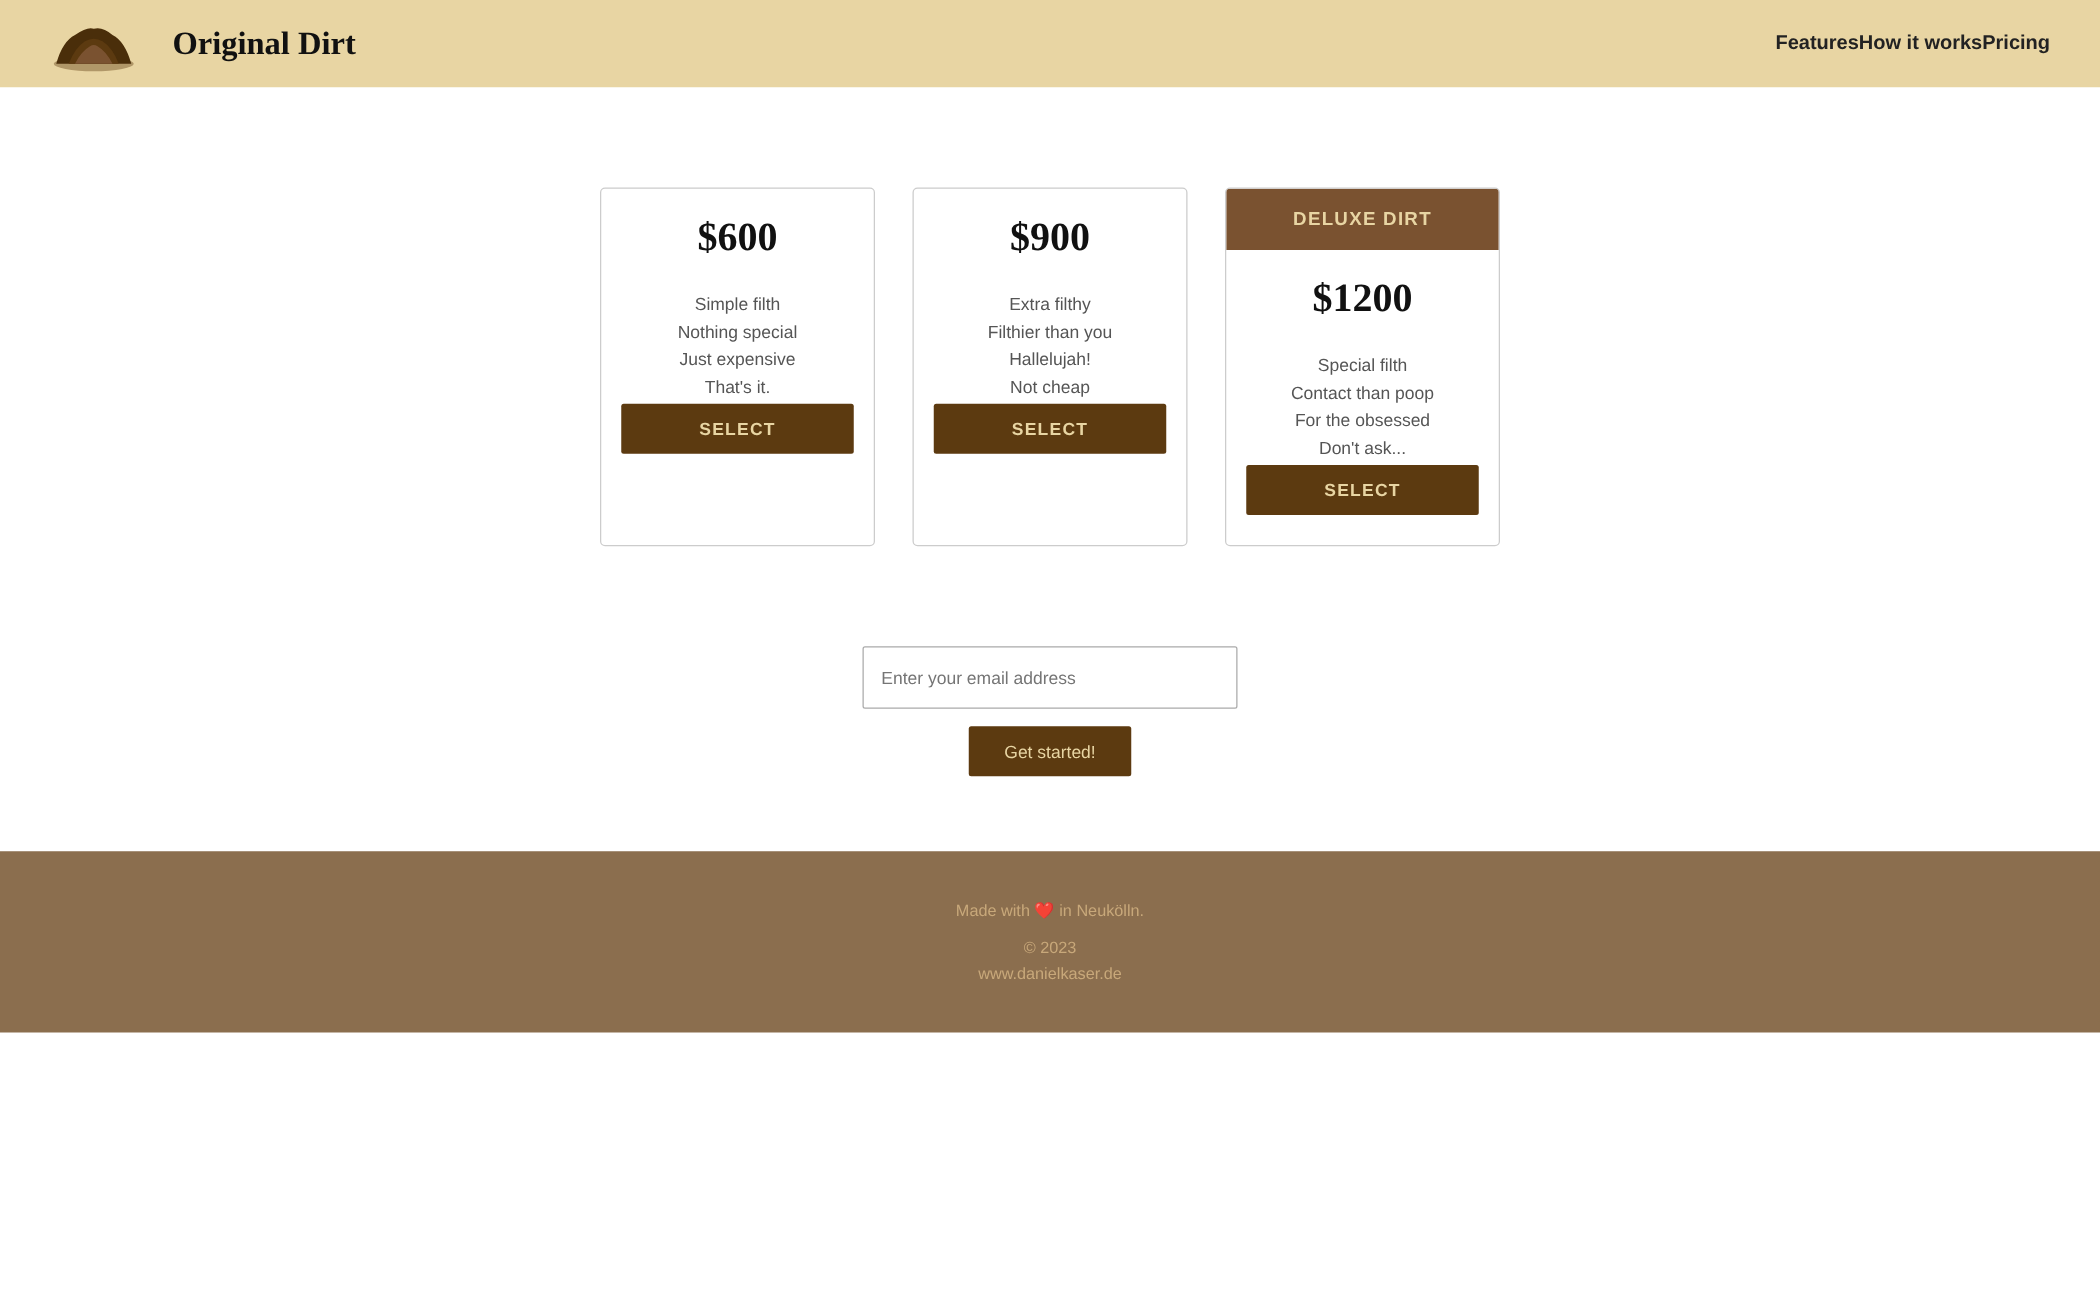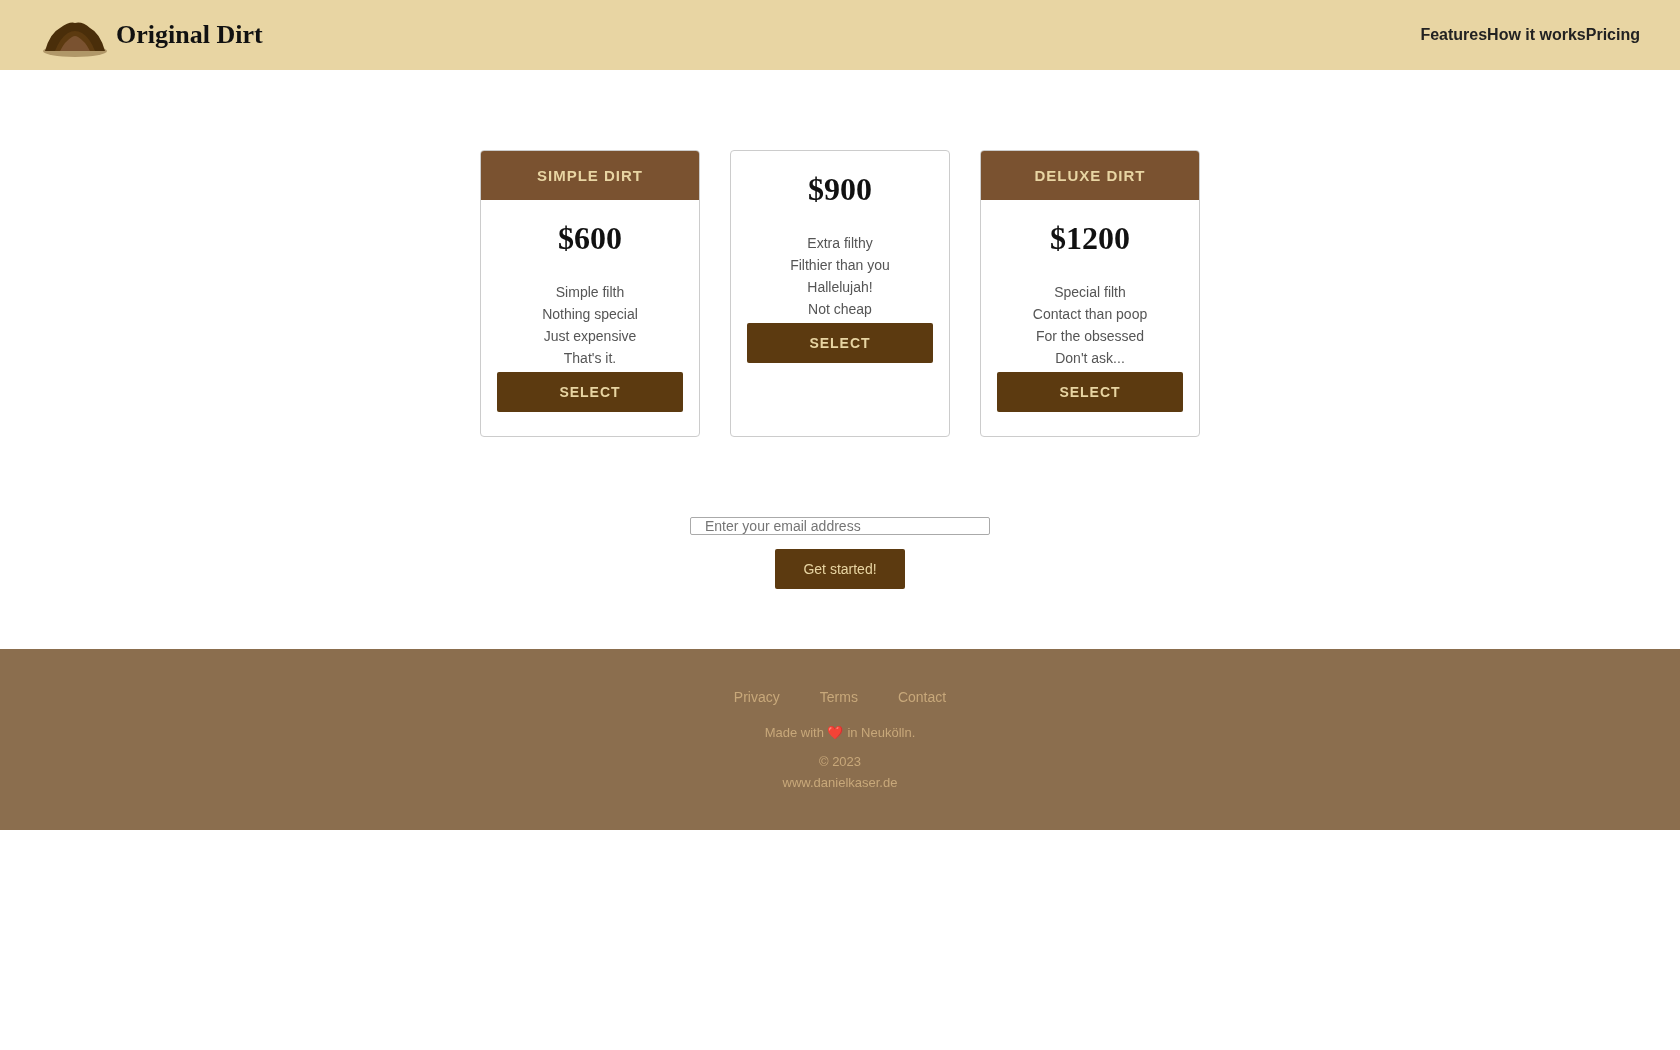--- a/index.html
+++ b/index.html
@@ -10,21 +10,21 @@
       background: #e8d5a3;
       display: flex;
       align-items: center;
       justify-content: space-between;
       padding: 0 40px;
       height: 70px;
     }
     .logo-area {
       display: flex;
       align-items: center;
-      gap: 6px;
+      gap: 28px;
       justify-content: flex-end;
     }
     .dirt-pile {
       width: 70px;
       height: 45px;
     }
     .logo-title {
       font-size: 26px;
       font-weight: bold;
       color: #111;
@@ -114,21 +114,21 @@
     
     .email-section {
       display: flex;
       flex-direction: column;
       align-items: center;
       gap: 14px;
     }
 
     .email-input {
       width: 300px;
-      padding: 0 14px;
+      padding: 16px 14px;
       border: 1px solid #aaa;
       border-radius: 2px;
       font-size: 14px;
       font-family: Arial, sans-serif;
       color: #888;
       outline: none;
     }
 
     .get-started-btn {
       padding: 12px 28px;
@@ -205,21 +205,20 @@
     <a href="#">Features</a>
     <a href="#">How it works</a>
     <a href="#">Pricing</a>
   </nav>
 </header>
 
 <div class="main-content">
 
   <div class="pricing-cards" id="cards-container">
   <div class="card">
-        <div class="card-header">SIMPLE DIRT</div>
         <div class="card-body">
           <div class="card-price">$600</div>
           <div class="card-feature">Simple filth</div>
           <div class="card-feature">Nothing special</div>
           <div class="card-feature">Just expensive</div>
           <div class="card-feature">That's it.</div>
           <button class="card-btn">SELECT</button>
         </div>
       </div>
       <div class="card">
@@ -246,25 +245,20 @@
     </div>
 
   <div class="email-section">
     <input type="email" class="email-input" placeholder="Enter your email address" style="">
     <button class="get-started-btn">Get started!</button>
   </div>
 
 </div>
 
 <footer>
-  <div class="footer-links" id="footer-links-container">
-  <a href="#">Privacy</a>
-      <a href="#">Terms</a>
-      <a href="#">Contact</a>
-    </div>
   <div class="footer-made">
     <span>Made with</span>
     <span class="heart-icon">❤️</span>
     <span>in Neukölln.</span>
   </div>
   <div class="footer-copyright">© 2023</div>
   <div class="footer-url">www.danielkaser.de</div>
 </footer>
 
 </body></html>

